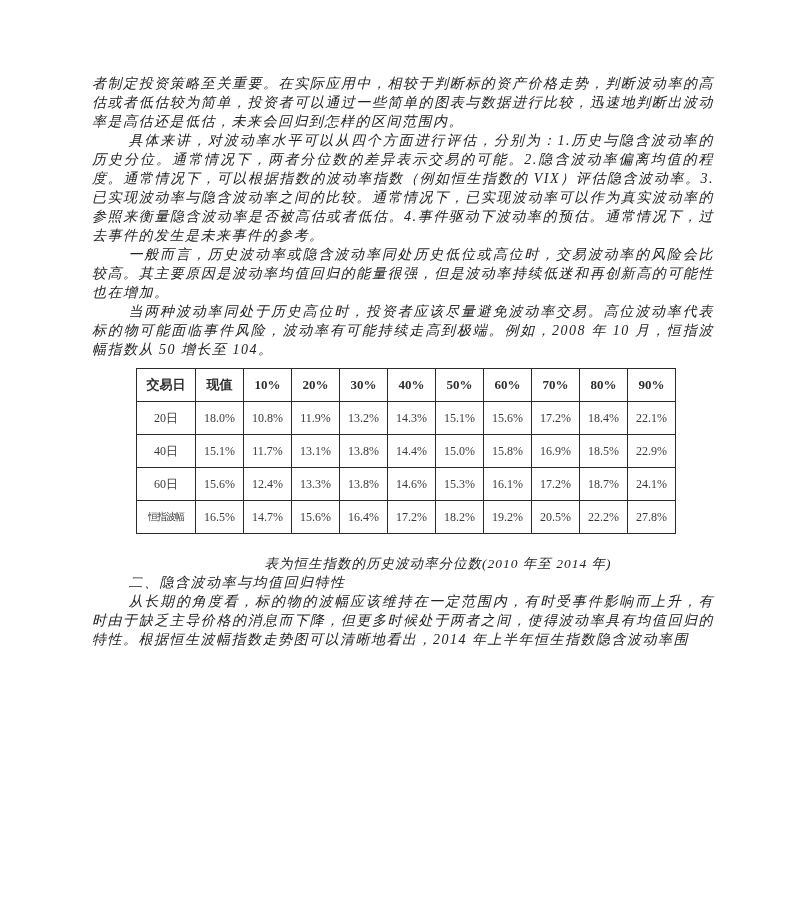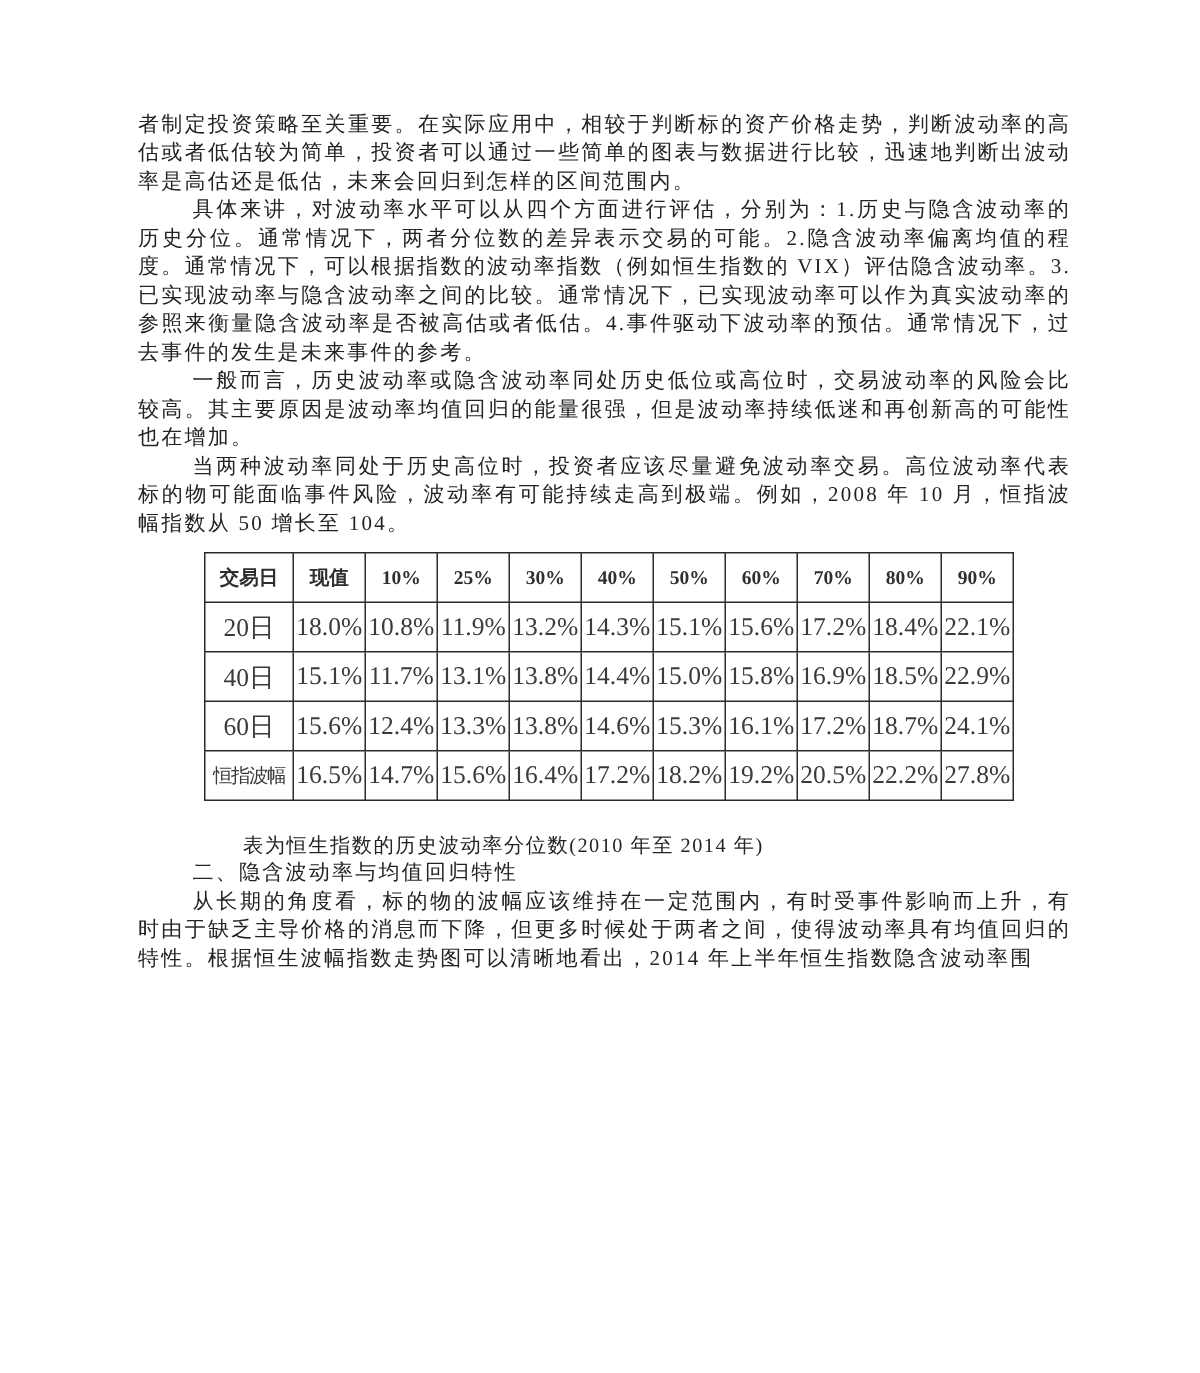--- a/index.html
+++ b/index.html
@@ -21,38 +21,39 @@
     top: 74px;
     width: 622px;
   }
   .para {
     margin: 0;
     font-size: 14px;
     line-height: 19px;
     text-align: justify;
     letter-spacing: 1.5px;
     color: #232323;
+    font-style: italic;
   }
   .para.indent {
     text-indent: 2.6em;
   }
   table.pct-table {
     border-collapse: collapse;
     margin: 9px 0 20px 44px;
     table-layout: fixed;
   }
   table.pct-table th,
   table.pct-table td {
     border: 1px solid #2b2b2b;
     text-align: center;
     vertical-align: middle;
     height: 32px;
     padding: 0 1px;
     font-weight: normal;
-    font-size: 17px;
+    font-size: 12px;
     color: #3a3a3a;
     letter-spacing: 0;
     overflow: hidden;
     white-space: nowrap;
   }
   table.pct-table th:first-child,
   table.pct-table td:first-child {
     width: 56px;
   }
   table.pct-table th,
@@ -62,29 +63,29 @@
   table.pct-table th {
     font-size: 13px;
     color: #2e2e2e;
     font-weight: bold;
   }
   td.row-label {
     font-size: 13px;
     color: #2e2e2e;
   }
   td.row-label.compressed {
-    font-size: 13px;
+    font-size: 10px;
     letter-spacing: -1px;
   }
   .caption {
     margin: 0 0 0 70px;
     font-size: 13.5px;
     line-height: 19px;
     letter-spacing: 1px;
-    text-align: left;
+    text-align: center;
     text-indent: 0;
   }
 </style>
 </head>
 <body>
 
 <div class="page">
 
   <div>
       <p class="para">者制定投资策略至关重要。在实际应用中，相较于判断标的资产价格走势，判断波动率的高估或者低估较为简单，投资者可以通过一些简单的图表与数据进行比较，迅速地判断出波动率是高估还是低估，未来会回归到怎样的区间范围内。</p>
@@ -92,21 +93,21 @@
       <p class="para indent">一般而言，历史波动率或隐含波动率同处历史低位或高位时，交易波动率的风险会比较高。其主要原因是波动率均值回归的能量很强，但是波动率持续低迷和再创新高的可能性也在增加。</p>
       <p class="para indent">当两种波动率同处于历史高位时，投资者应该尽量避免波动率交易。高位波动率代表标的物可能面临事件风险，波动率有可能持续走高到极端。例如，2008 年 10 月，恒指波幅指数从 50 增长至 104。</p>
     </div>
 
   <table class="pct-table">
     <thead>
       <tr>
           <th>交易日</th>
           <th>现值</th>
           <th>10%</th>
-          <th>25%</th>
+          <th>20%</th>
           <th>30%</th>
           <th>40%</th>
           <th>50%</th>
           <th>60%</th>
           <th>70%</th>
           <th>80%</th>
           <th>90%</th>
         </tr>
     </thead>
     <tbody>

